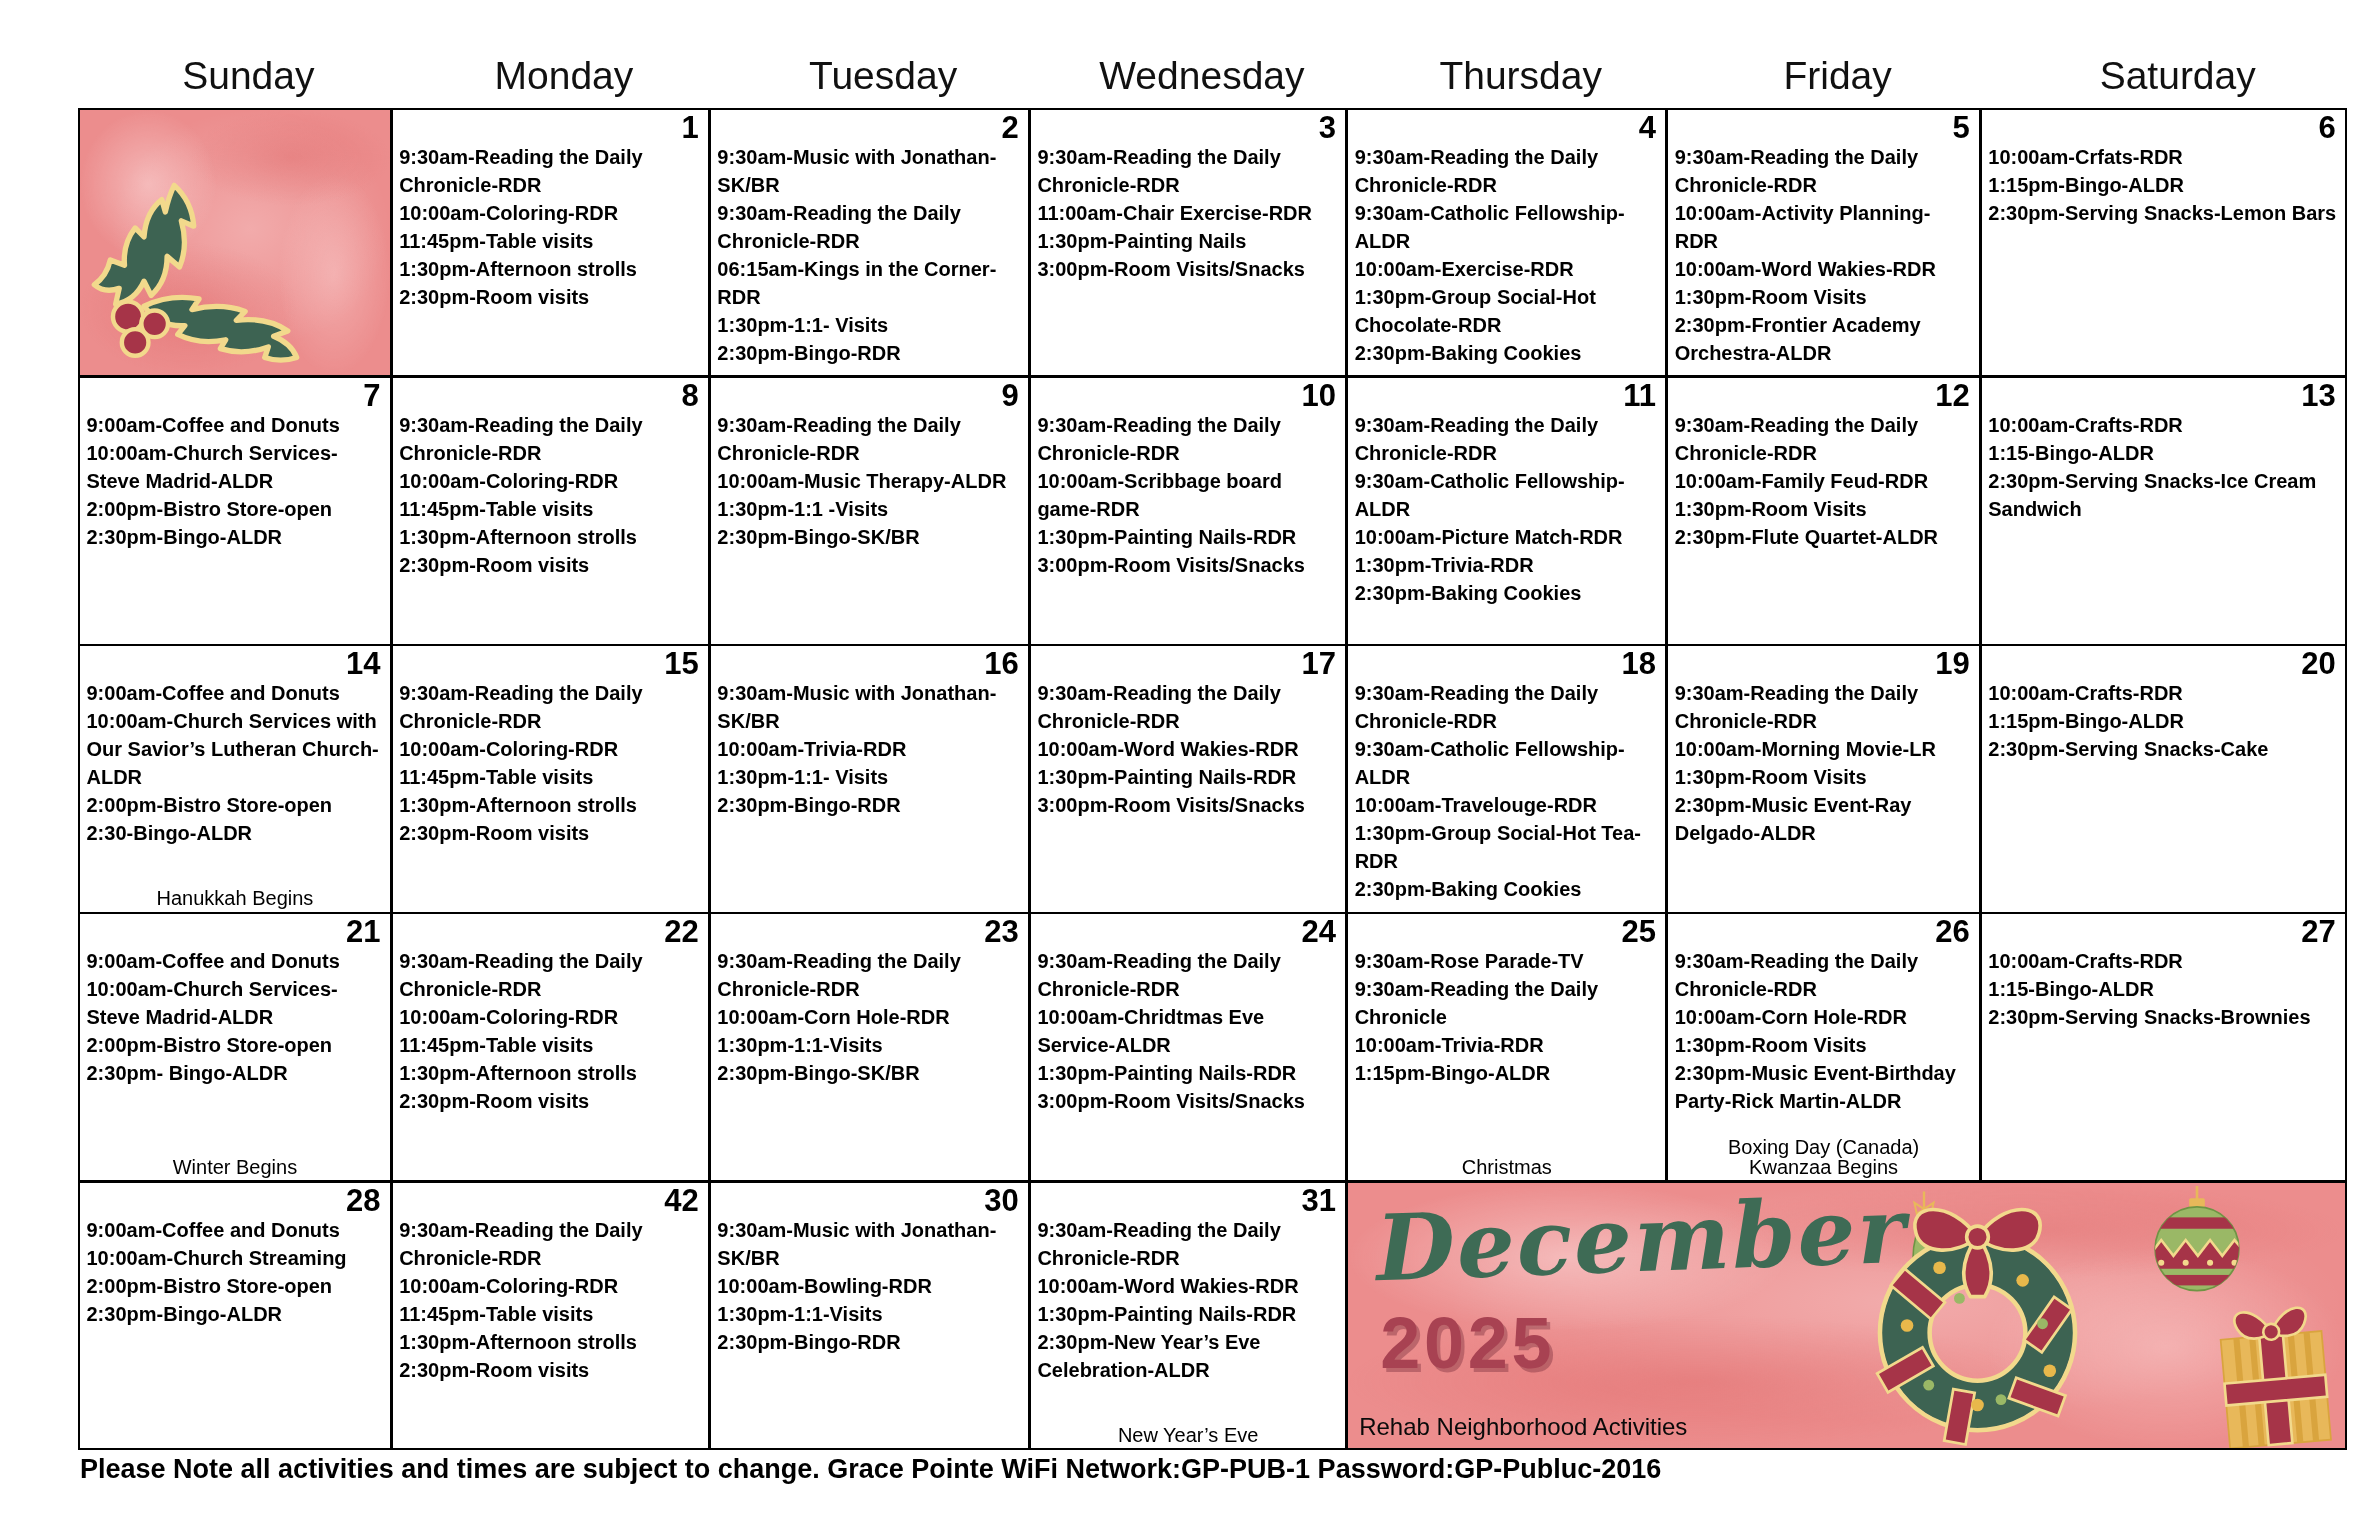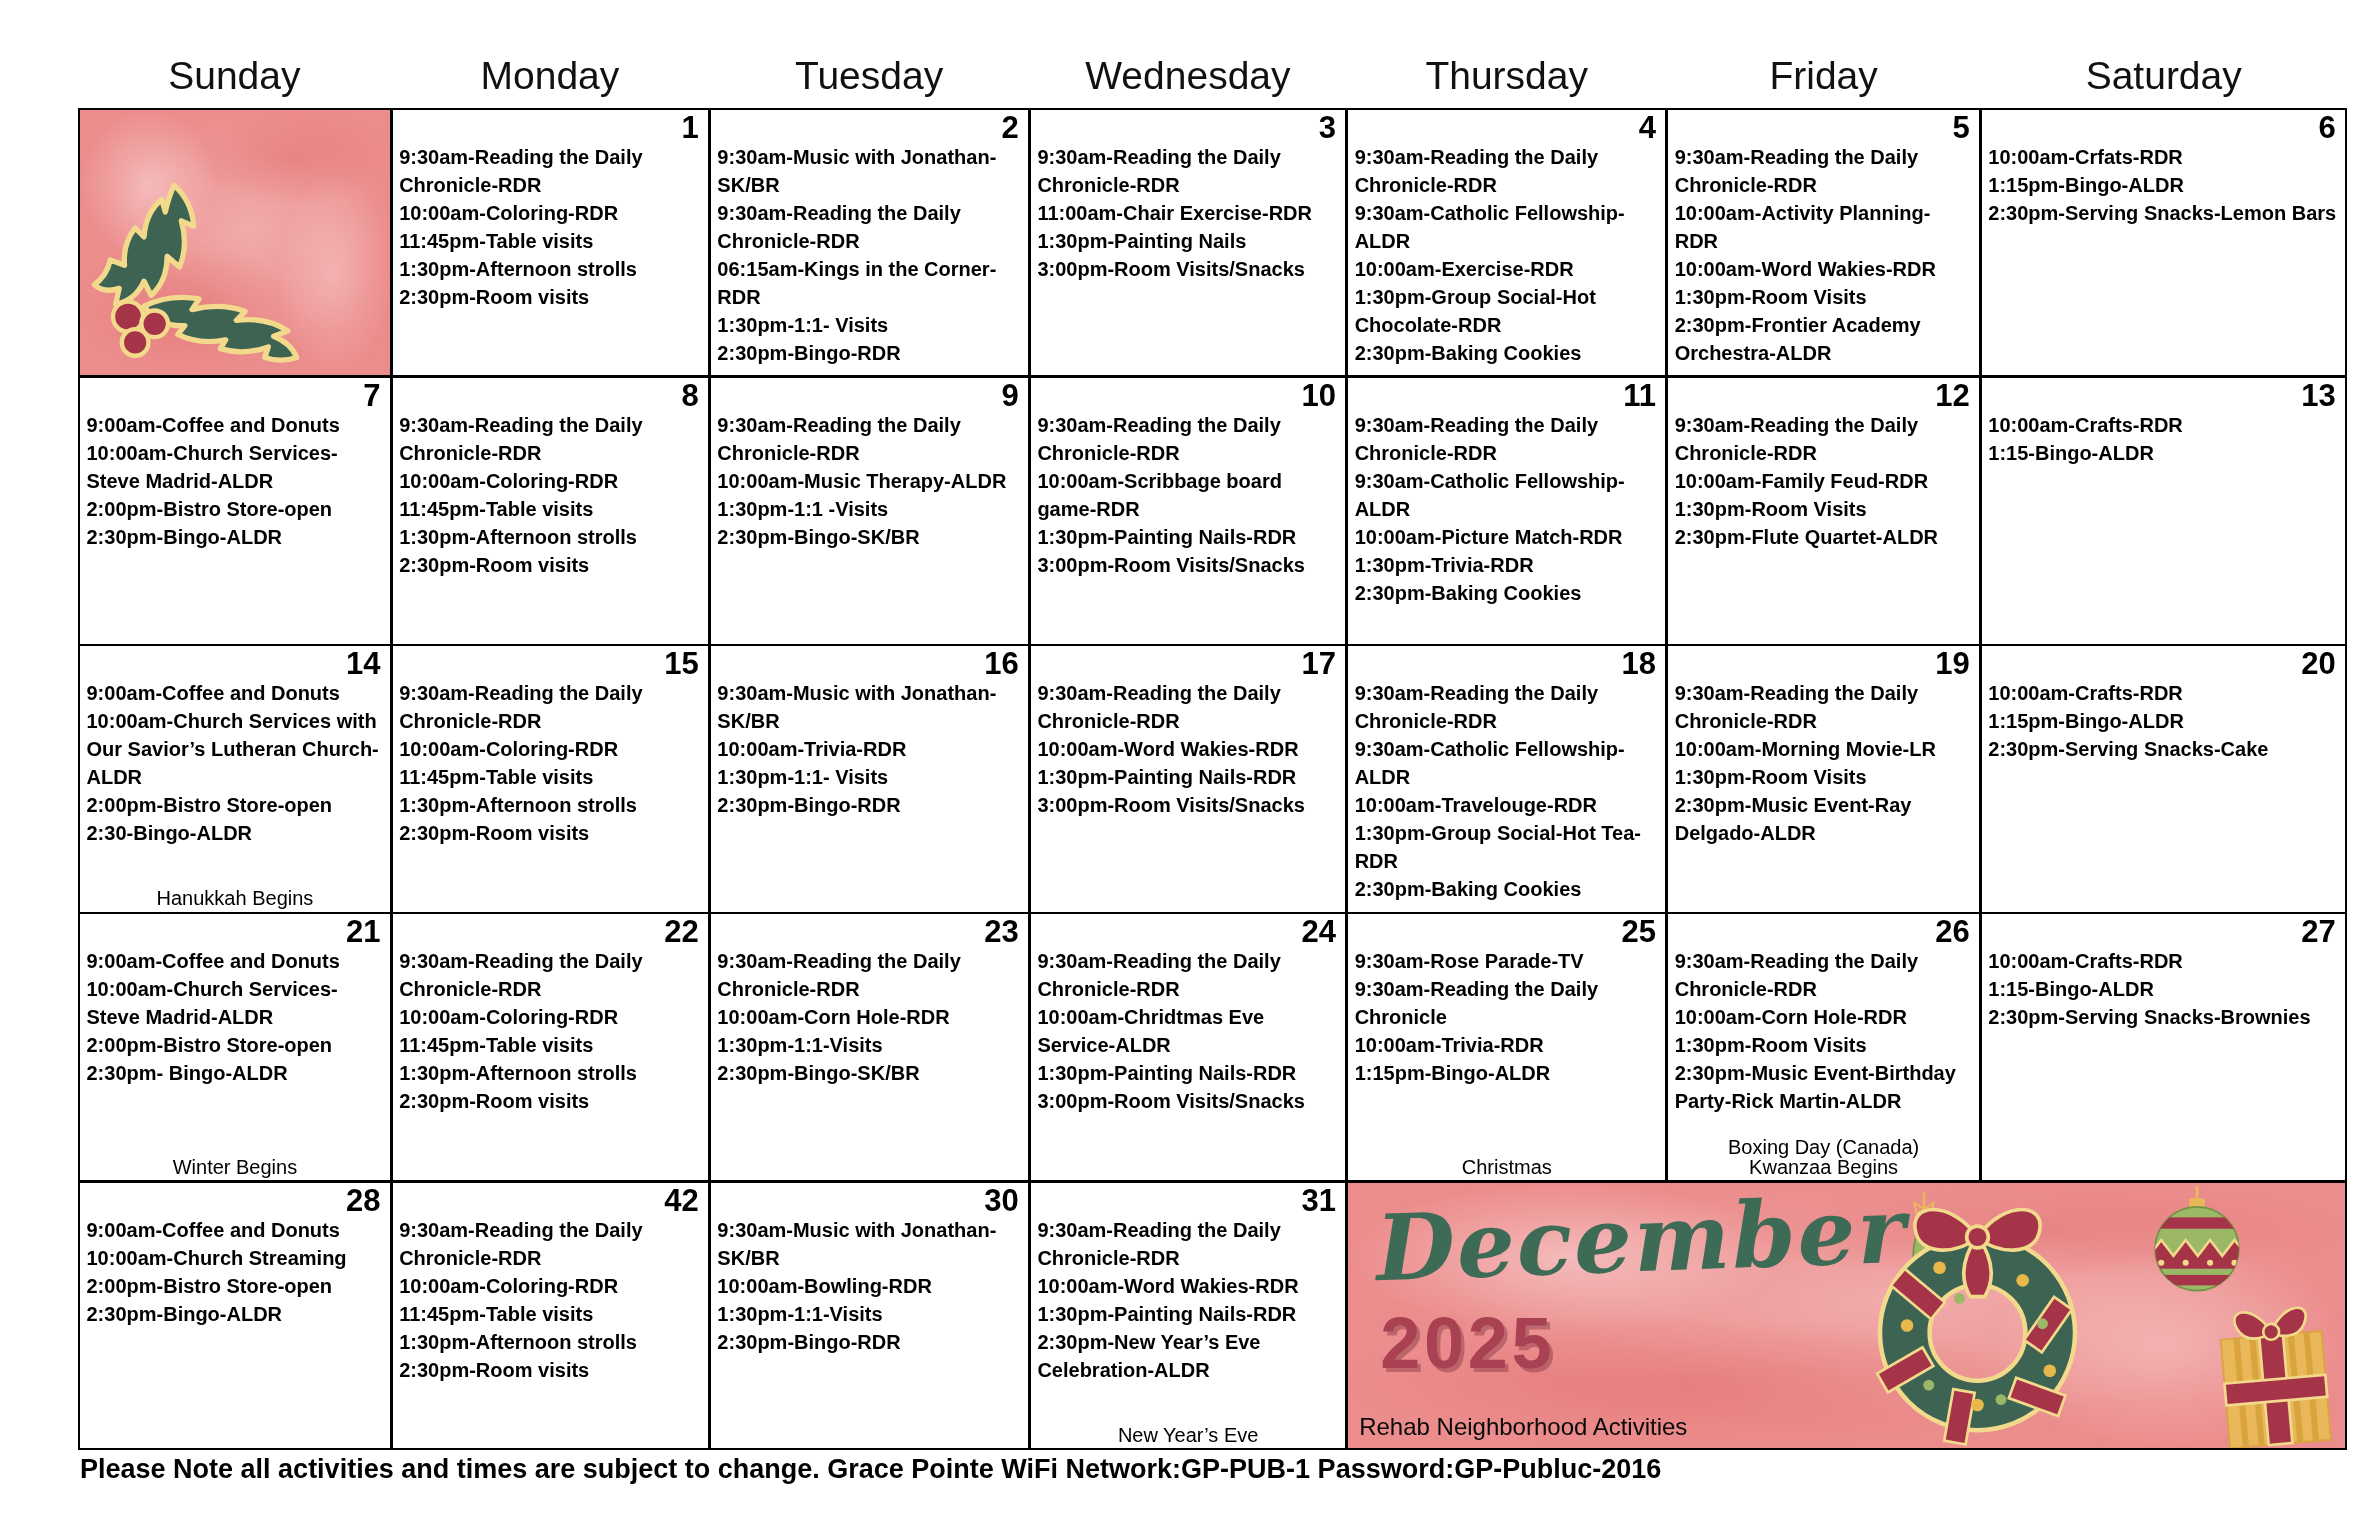--- a/index.html
+++ b/index.html
@@ -1,19 +1,19 @@
 <!DOCTYPE html>
 <html style="font-size:15px"><head>
 <meta charset="utf-8">
 <style>
   html,body{margin:0;padding:0;background:#fff;}
   body{width:2375px;height:1536px;position:relative;overflow:hidden;
        font-family:"Liberation Sans", sans-serif;color:#000;}
 
-  .weekday-row{position:absolute;top:54px;left:78px;width:2269px;display:grid;
+  .weekday-row{position:absolute;top:54px;left:92px;width:2269px;display:grid;
                grid-template-columns:337fr 343fr 345fr 342fr 345fr 338fr 395fr;}
   .weekday{text-align:center;font-size:39px;font-weight:400;color:#111;}
 
   .grid{position:absolute;top:108px;left:78px;width:2269px;height:1342px;
         box-sizing:border-box;border:2.8px solid #000;background:#000;
         display:grid;grid-template-columns:337fr 343fr 345fr 342fr 345fr 338fr 395fr;
         grid-template-rows:repeat(5,1fr);gap:2.8px;}
 
   .cell{background:#fff;position:relative;overflow:hidden;}
   .day-num{position:absolute;top:1.9px;right:9.3px;font-size:31px;font-weight:700;line-height:1;}
@@ -184,20 +184,21 @@
         <div class="event">10:00am-Family Feud-RDR</div>
         <div class="event">1:30pm-Room Visits</div>
         <div class="event">2:30pm-Flute Quartet-ALDR</div>
       </div>
     </div>
     <div class="cell">
       <div class="day-num">13</div>
       <div class="events">
         <div class="event">10:00am-Crafts-RDR</div>
         <div class="event">1:15-Bingo-ALDR</div>
+        <div class="event">2:30pm-Serving Snacks-Ice Cream Sandwich</div>
       </div>
     </div>
     <div class="cell">
       <div class="day-num">14</div>
       <div class="events">
         <div class="event">9:00am-Coffee and Donuts</div>
         <div class="event">10:00am-Church Services with Our Savior’s Lutheran Church-ALDR</div>
         <div class="event">2:00pm-Bistro Store-open</div>
         <div class="event">2:30-Bingo-ALDR</div>
       </div>

